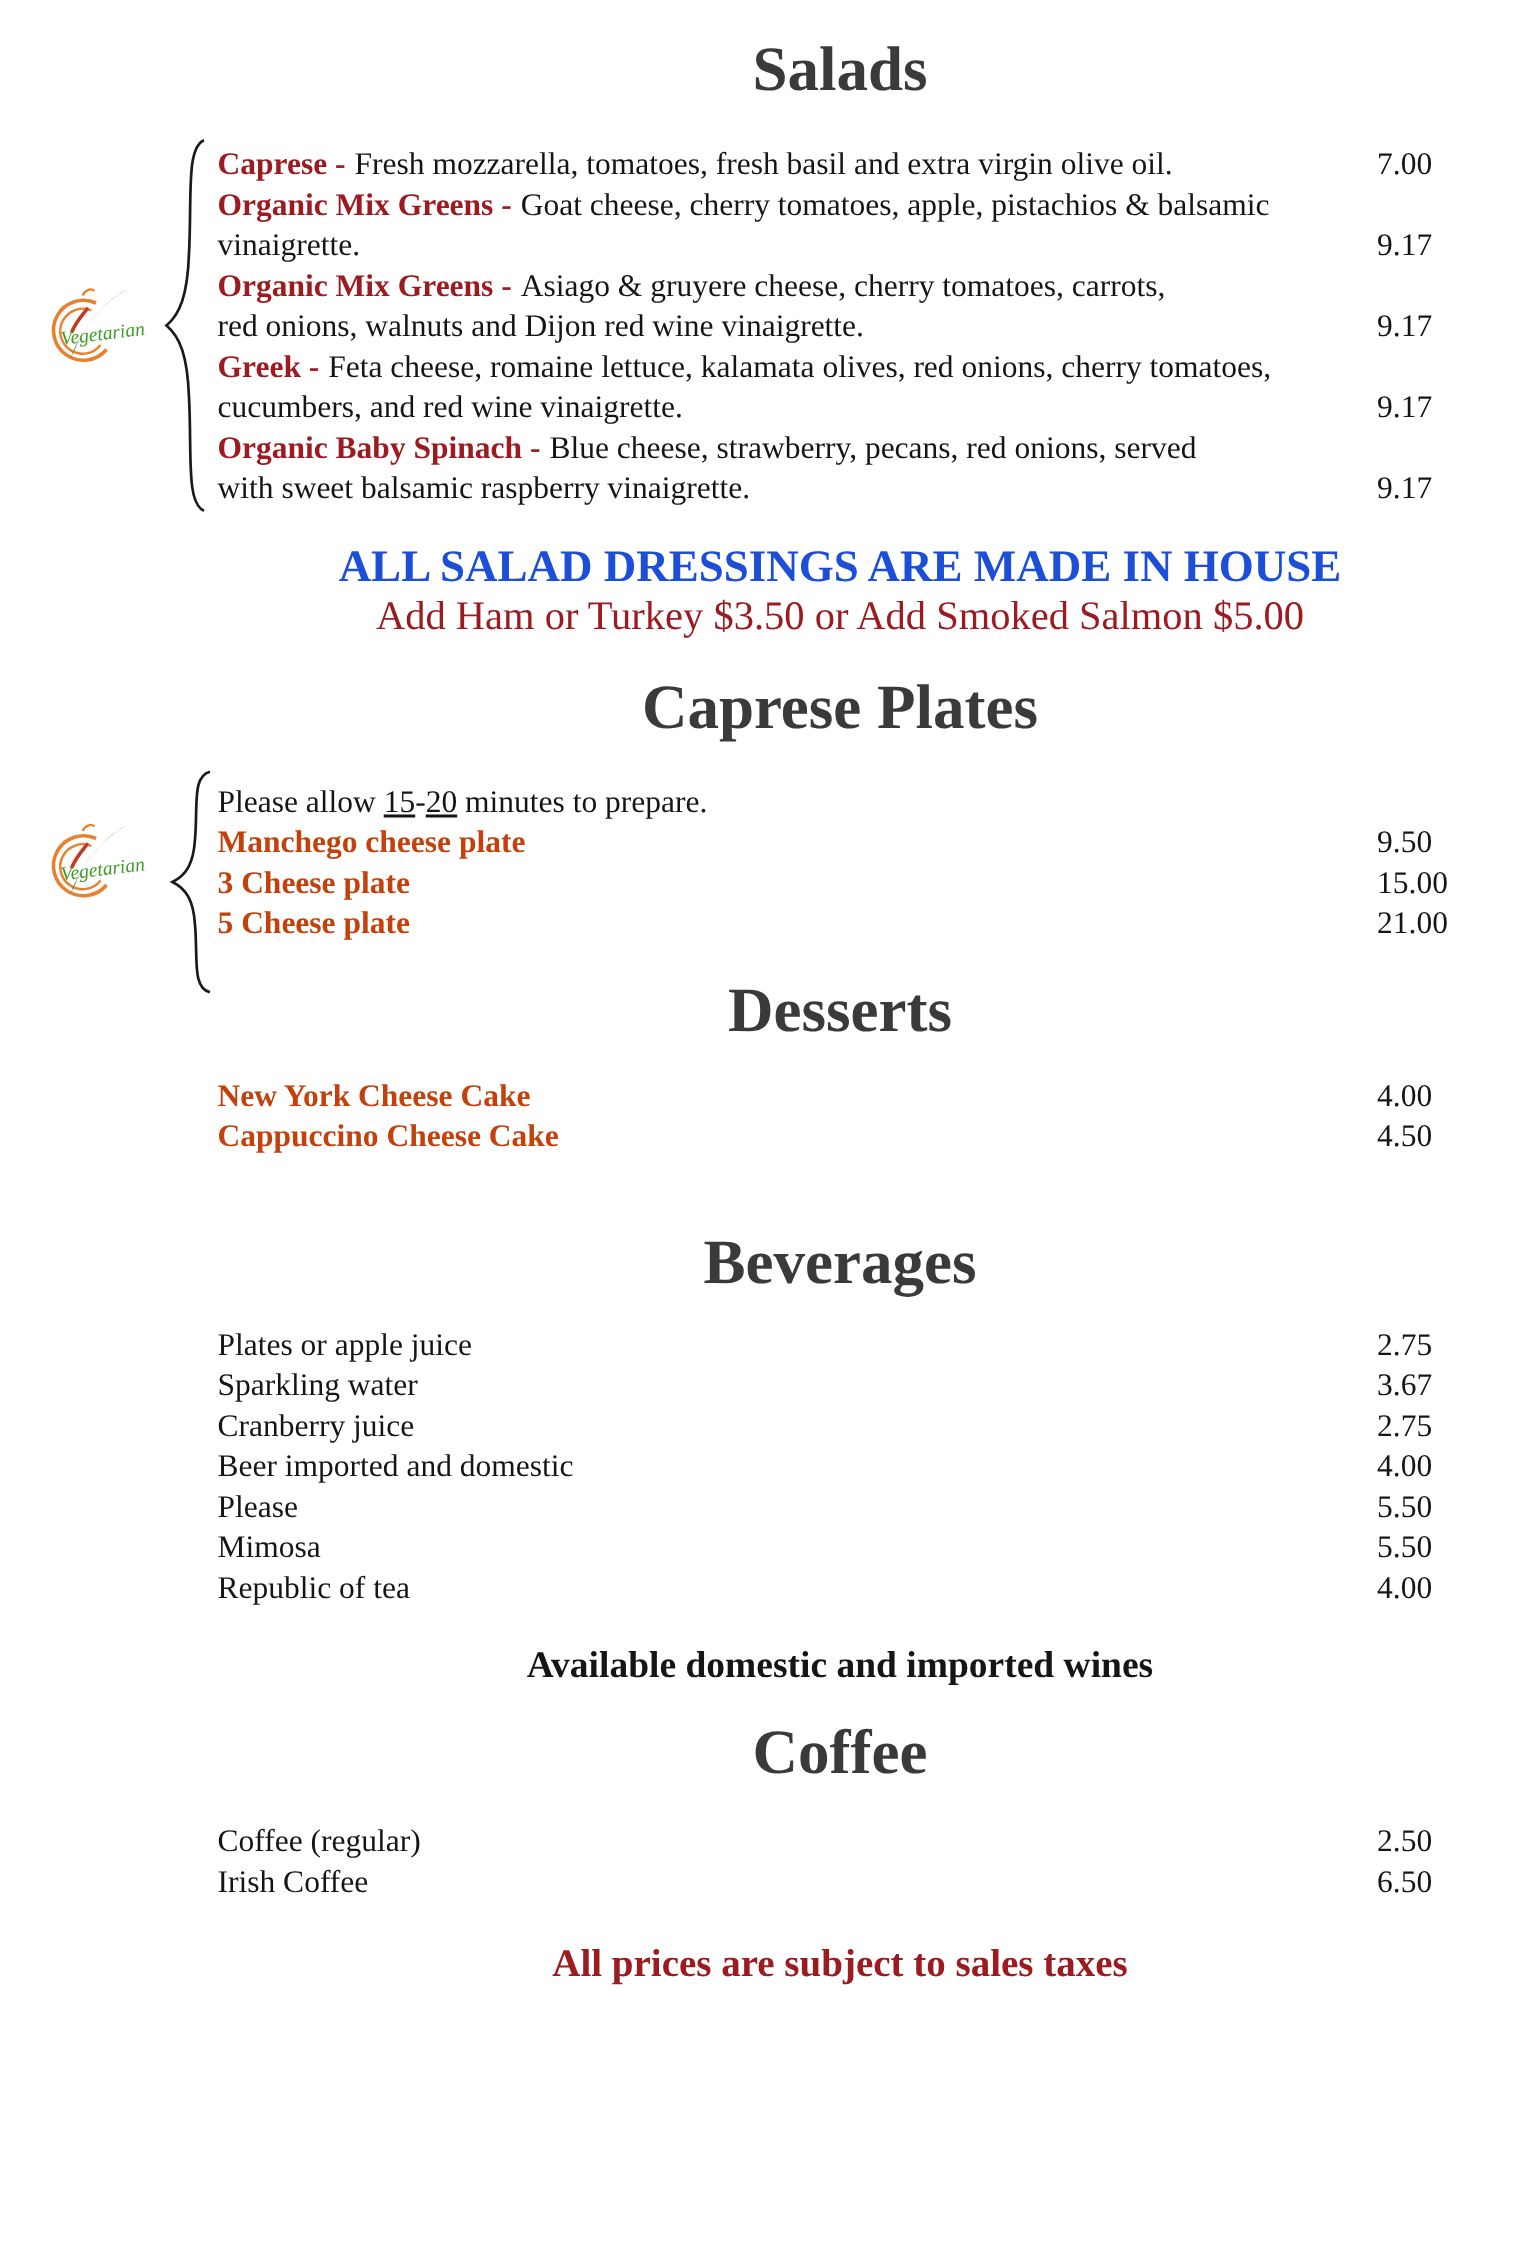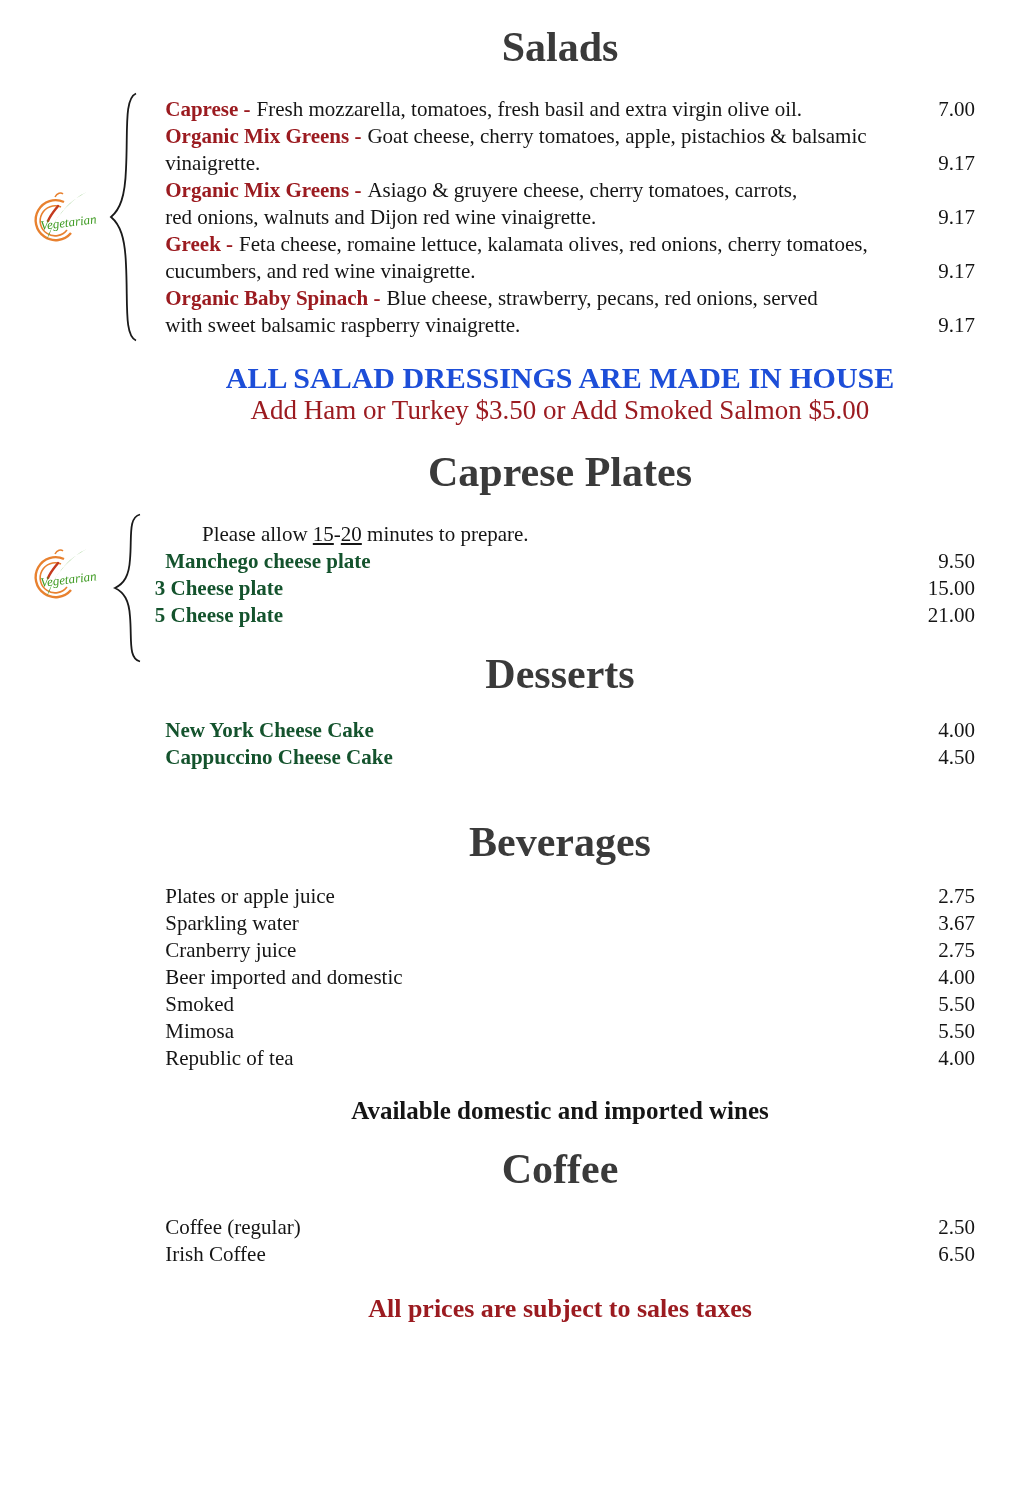--- a/index.html
+++ b/index.html
@@ -23,30 +23,30 @@
   .band {
     margin-left: 145px;
     width: 830px;
     text-align: center;
   }
   .list {
     position: relative;
     margin-left: 145px;
     width: 830px;
   }
-  .row { display: flex; align-items: flex-end; justify-content: flex-end; }
+  .row { display: flex; align-items: flex-end; }
   .left { flex: 0 0 773px; }
   .line {
     font-size: 21px;
     line-height: 27px;
     color: #151515;
     white-space: nowrap;
   }
   .name { font-weight: 700; color: #9b1b20; margin-right: 6px; }
-  .name-only { font-weight: 700; color: #14532d; }
+  .name-only { font-weight: 700; color: #c2410c; }
   .price {
     font-size: 21px;
     line-height: 27px;
     color: #151515;
     white-space: nowrap;
   }
   .u { text-decoration: underline; }
 
   .note-bold   { margin-top: 22px; font-size: 30px; line-height: 34px; font-weight: 700; color: #1d4ed8; }
   .note-reg    { font-size: 27px; line-height: 30px; color: #9b1b20; }
@@ -212,21 +212,21 @@
       <div class="price">2.75</div>
     </div>
     <div class="row">
       <div class="left">
           <div class="line">Beer imported and domestic</div>
         </div>
       <div class="price">4.00</div>
     </div>
     <div class="row">
       <div class="left">
-          <div class="line">Smoked</div>
+          <div class="line">Please</div>
         </div>
       <div class="price">5.50</div>
     </div>
     <div class="row">
       <div class="left">
           <div class="line">Mimosa</div>
         </div>
       <div class="price">5.50</div>
     </div>
     <div class="row">

